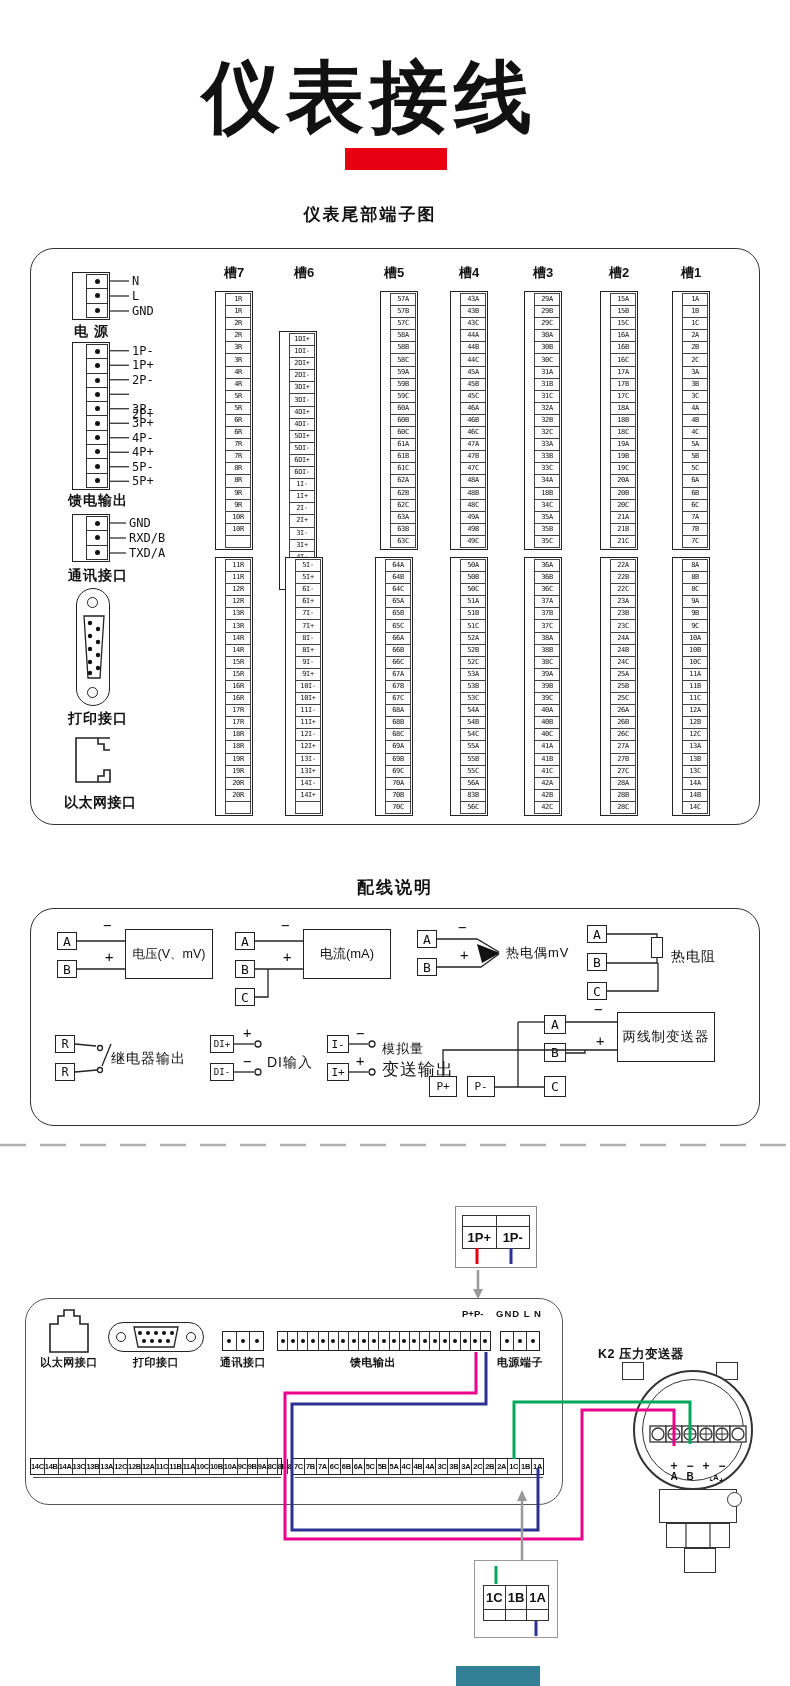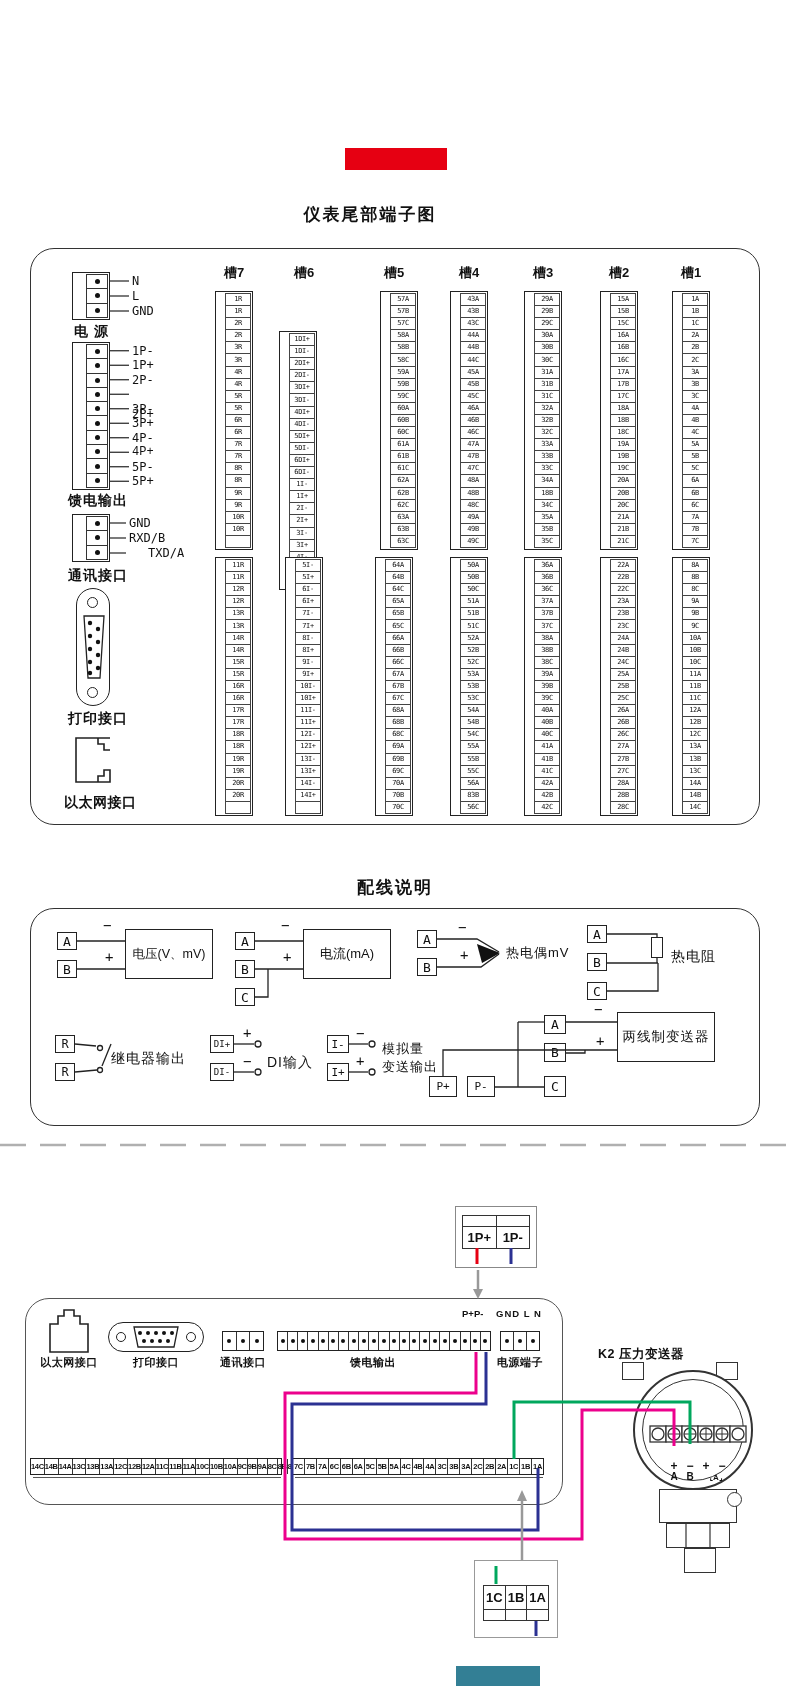--- a/index.html
+++ b/index.html
@@ -39,20 +39,21 @@
   .tstrip>div:first-child{border-left:none}
   .blabel{position:absolute;font-size:11px;font-weight:600;color:#111;text-align:center;letter-spacing:0.5px}
   .circle{position:absolute;border-radius:50%;background:#fff;box-sizing:border-box}
   svg{position:absolute;left:0;top:0;z-index:9;pointer-events:none}
 </style>
 </head>
 <body>
 
 <div id="page">
 
+  <div class="abs ctr" id="main-title">仪表接线</div>
   <div class="abs" id="red-bar" style="background:#e60012"></div>
   <div class="abs ctr sec-title" style="left:270px;top:203px;width:200px">仪表尾部端子图</div>
 
   <div class="rbox" style="left:30px;top:248px;width:730px;height:577px"></div>
 
   <div class="cap" style="left:74px;top:323px">电 源</div>
   <div class="cap" style="left:68px;top:492px">馈电输出</div>
   <div class="cap" style="left:68px;top:567px">通讯接口</div>
   <div class="cap" style="left:68px;top:710px">打印接口</div>
   <div class="cap" style="left:64px;top:794px;letter-spacing:0.5px">以太网接口</div>
@@ -97,21 +98,21 @@
   <div class="sm-box" style="left:210px;top:1063px;width:24px;height:18px;font-size:9px">DI-</div>
   <div class="mark" style="left:243px;top:1026px">+</div>
   <div class="mark" style="left:243px;top:1054px">−</div>
   <div class="wlabel" style="left:267px;top:1054px">DI输入</div>
 
   <div class="sm-box" style="left:327px;top:1035px;width:22px;height:18px;font-size:11px">I-</div>
   <div class="sm-box" style="left:327px;top:1063px;width:22px;height:18px;font-size:11px">I+</div>
   <div class="mark" style="left:356px;top:1026px">−</div>
   <div class="mark" style="left:356px;top:1054px">+</div>
   <div class="wlabel" style="left:382px;top:1040px;font-size:13px">模拟量</div>
-  <div class="wlabel" style="left:382px;top:1058px;font-size:13px">变送输出</div>
+  <div class="wlabel" style="left:382px;top:1058px;font-size:17px">变送输出</div>
 
   <div class="sm-box" style="left:544px;top:1015px;width:22px;height:19px;font-size:13px">A</div>
   <div class="sm-box" style="left:544px;top:1043px;width:22px;height:19px;font-size:13px">B</div>
   <div class="sm-box" style="left:544px;top:1076px;width:22px;height:21px;font-size:13px">C</div>
   <div class="sm-box" style="left:429px;top:1076px;width:28px;height:21px;font-size:11px">P+</div>
   <div class="sm-box" style="left:467px;top:1076px;width:28px;height:21px;font-size:11px">P-</div>
   <div class="mark" style="left:594px;top:1002px">−</div>
   <div class="mark" style="left:596px;top:1034px">+</div>
   <div class="sm-box" style="left:617px;top:1012px;width:98px;height:50px;font-size:13.5px;font-family:'Liberation Sans',sans-serif;letter-spacing:1px">两线制变送器</div>
 
@@ -718,39 +719,39 @@
         </div>
       </div>
     </div>
     <div class="pinlbl mono" style="left: 132px; top: 344.75px;">1P-</div>
     <div class="pinlbl mono" style="left: 132px; top: 359.25px;">1P+</div>
     <div class="pinlbl mono" style="left: 132px; top: 373.75px;">2P-</div>
     <div class="pinlbl mono" style="left: 132px; top: 388.25px; margin-top: 20px;">2P+</div>
     <div class="pinlbl mono" style="left: 132px; top: 402.75px;">3P-</div>
     <div class="pinlbl mono" style="left: 132px; top: 417.25px;">3P+</div>
     <div class="pinlbl mono" style="left: 132px; top: 431.75px;">4P-</div>
-    <div class="pinlbl mono" style="left: 132px; top: 446.25px; font-family: Liberation Mono, monospace;">4P+</div>
+    <div class="pinlbl mono" style="left: 132px; top: 446.25px;">4P+</div>
     <div class="pinlbl mono" style="left: 132px; top: 460.75px;">5P-</div>
     <div class="pinlbl mono" style="left: 132px; top: 475.25px;">5P+</div>
     <div class="conn" style="left: 72px; top: 514px; height: 48px;">
       <div class="ccells">
         <div class="ccell">
           <span class="cdot"></span>
         </div>
         <div class="ccell">
           <span class="cdot"></span>
         </div>
         <div class="ccell">
           <span class="cdot"></span>
         </div>
       </div>
     </div>
     <div class="pinlbl mono" style="left: 129px; top: 517px;">GND</div>
     <div class="pinlbl mono" style="left: 129px; top: 532px;">RXD/B</div>
-    <div class="pinlbl mono" style="left: 129px; top: 547px; margin-left: 19px;">TXD/A</div>
+    <div class="pinlbl mono" style="left: 129px; top: 547px;">TXD/A</div>
     <div class="strip" style="left: 222px; top: 1331px; width: 42px; height: 20px;">
       <div>
         <span class="dot3"></span>
       </div>
       <div>
         <span class="dot3"></span>
       </div>
       <div>
         <span class="dot3"></span>
       </div>

